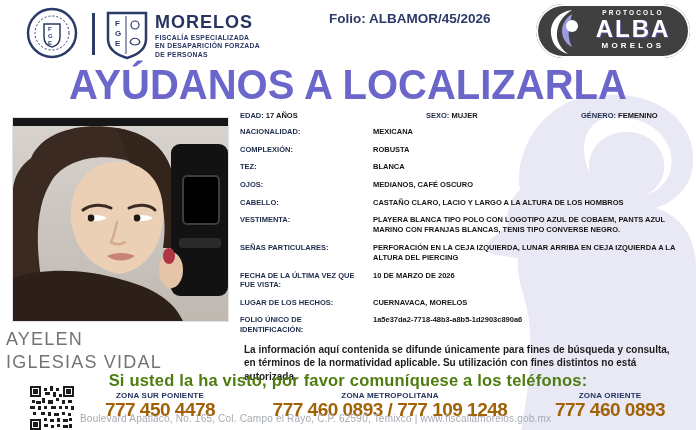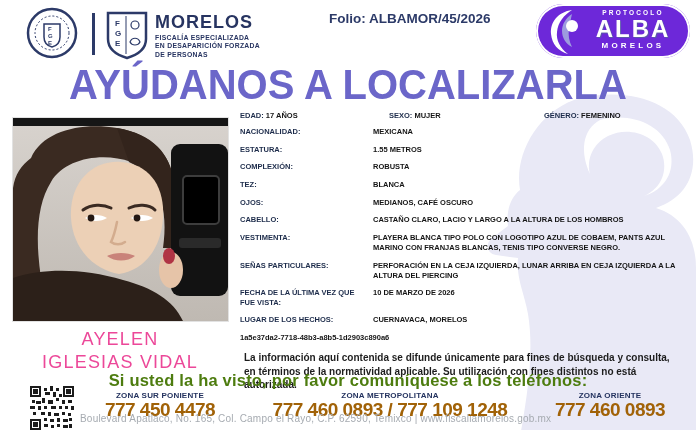--- a/index.html
+++ b/index.html
@@ -16,48 +16,48 @@
   
   .seal { position:absolute; left:26px; top:7px; }
   .hdr-divider { position:absolute; left:92px; top:13px; width:3px; height:42px; background:#2c3a68; }
   .shield-wrap { position:absolute; left:104px; top:10px; }
   .org-text { position:absolute; left:155px; top:13px; color:#273461; }
   .org-name { font-size:18px; font-weight:bold; letter-spacing:1px; line-height:1; }
   .org-sub { font-size:6.8px; font-weight:bold; line-height:1.25; letter-spacing:.3px; margin-top:3px; }
   .folio { position:absolute; left:312px; top:11px; font-size:13.5px; font-weight:bold; color:#2c3a68;margin-left:17px; }
   .alba-pill {
     position:absolute; left:536px; top:4px; width:154px; height:54px;
-    background:#6d28d9; border-radius:27px; color:#fff; overflow:hidden;
+    background:#404040; border-radius:27px; color:#fff; overflow:hidden;
     box-shadow:0 0 0 2px #fff inset;
   }
   .alba-silhouette { position:absolute; left:6px; top:2px; }
   .alba-texts { position:absolute; left:46px; top:5px; width:102px; text-align:center; }
   .alba-top { font-size:6.5px; letter-spacing:2.2px; font-weight:bold; }
   .alba-main { font-size:24px; font-weight:bold; letter-spacing:2px; line-height:1.05; text-shadow:1px 1px 0 #5a58a8; }
   .alba-bottom { font-size:8px; letter-spacing:3.2px; font-weight:bold; }
 
   
   .title {
     position:absolute; left:0; top:62px; width:100%; text-align:center;
     font-size:40px; font-weight:bold; letter-spacing:0px; color:#6b66c9;
     transform:scaleY(1.05);
   }
 
   
   .photo { position:absolute; left:12px; top:117px; width:217px; height:205px; border:1px solid #e2e2e2; }
   .person-name {
-    position:absolute; left:6px; top:328px; width:228px; text-align:center;
-    font-size:18px; color:#ec4899; letter-spacing:1.2px; line-height:1.25;
+    position:absolute; left:6px; top:328px; width:228px; 
+    font-size:18px; color:#737373; letter-spacing:1.2px; line-height:1.25;
   }
 
   
   .details { position:absolute; left:240px; top:111px; width:448px; }
   .summary-row { display:flex; margin-bottom:7px; }
   .summary-item { font-size:7.5px; font-weight:bold; white-space:nowrap; }
-  .summary-item:nth-child(1){ width:149px; }
+  .summary-item:nth-child(1){ width:186px; }
   .summary-item:nth-child(2){ width:155px; }
   .f-label { color:#1c2b4a; }
   .f-value { color:#141414; }
   .field-row { display:flex; margin-bottom:7.5px; }
   .field-row .f-label { width:133px; flex:0 0 133px; font-size:7.5px; font-weight:bold; line-height:1.3; padding-right:6px; }
   .field-row .f-value { flex:1; font-size:7.5px; font-weight:bold; line-height:1.35; }
   .disclaimer {
     margin-top:8px; font-size:10px; line-height:1.35; text-align:left;
     color:#1d1d1d; padding:0 14px 0 4px; font-weight:bold;
   }
@@ -191,24 +191,20 @@
   <div class="summary-item"><span class="f-label">SEXO:</span> <span class="f-value">MUJER</span></div>
 
   <div class="summary-item"><span class="f-label">GÉNERO:</span> <span class="f-value">FEMENINO</span></div>
 </div>
     <div id="fields-list">
   <div class="field-row">
     <span class="f-label">NACIONALIDAD:</span>
     <span class="f-value">MEXICANA</span>
   </div>
 
-  <div class="field-row">
-    <span class="f-label">ESTATURA:</span>
-    <span class="f-value">1.55 METROS</span>
-  </div>
 
   <div class="field-row">
     <span class="f-label">COMPLEXIÓN:</span>
     <span class="f-value">ROBUSTA</span>
   </div>
 
   <div class="field-row">
     <span class="f-label">TEZ:</span>
     <span class="f-value">BLANCA</span>
   </div>
@@ -237,20 +233,21 @@
     <span class="f-label">FECHA DE LA ÚLTIMA VEZ QUE FUE VISTA:</span>
     <span class="f-value">10 DE MARZO DE 2026</span>
   </div>
 
   <div class="field-row">
     <span class="f-label">LUGAR DE LOS HECHOS:</span>
     <span class="f-value">CUERNAVACA, MORELOS</span>
   </div>
 
   <div class="field-row">
+    <span class="f-label">FOLIO ÚNICO DE IDENTIFICACIÓN:</span>
     <span class="f-value">1a5e37da2-7718-48b3-a8b5-1d2903c890a6</span>
   </div>
 </div>
     <div class="disclaimer">La información aquí contenida se difunde únicamente para fines de búsqueda y consulta, en términos de la normatividad aplicable. Su utilización con fines distintos no está autorizada.</div>
   </div>
 
   <div class="layer cta">Si usted la ha visto, por favor comuníquese a los teléfonos:</div>
 
   <div class="layer qr">
     <svg width="44" height="44" viewBox="0 0 29 29" shape-rendering="crispEdges">

